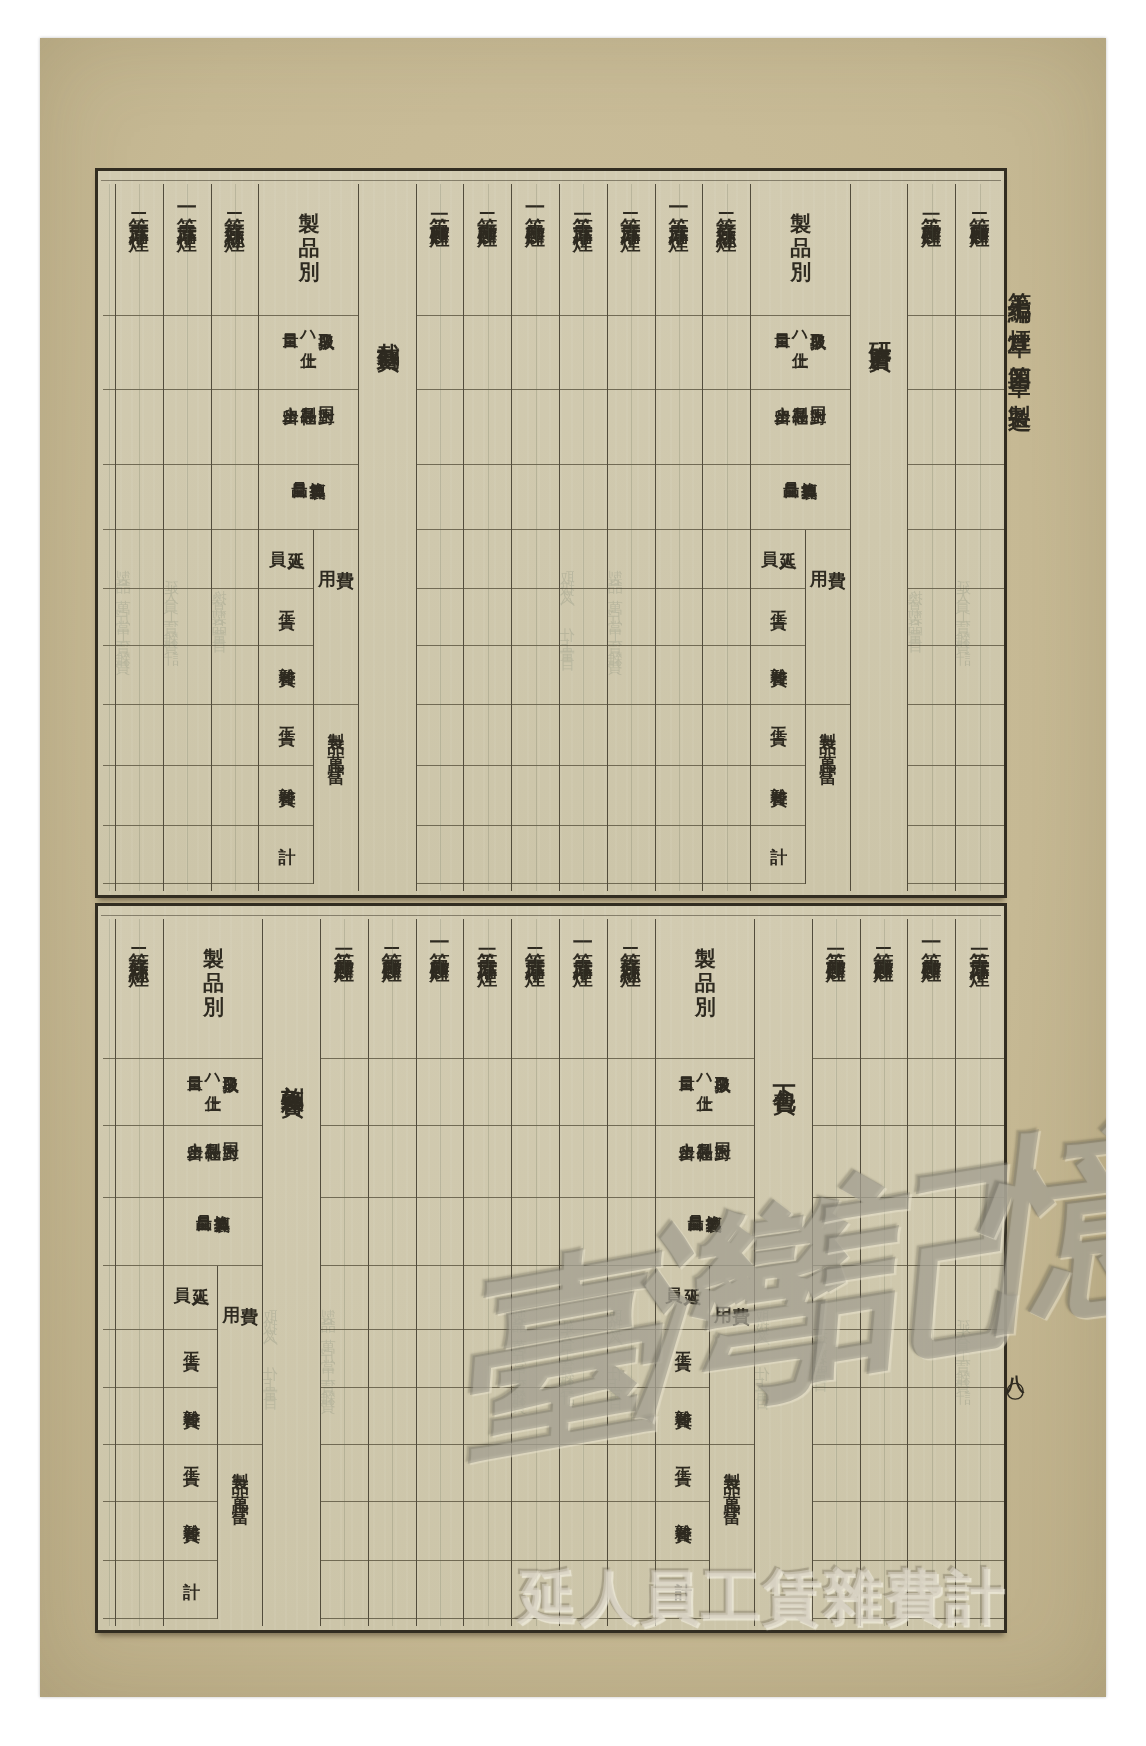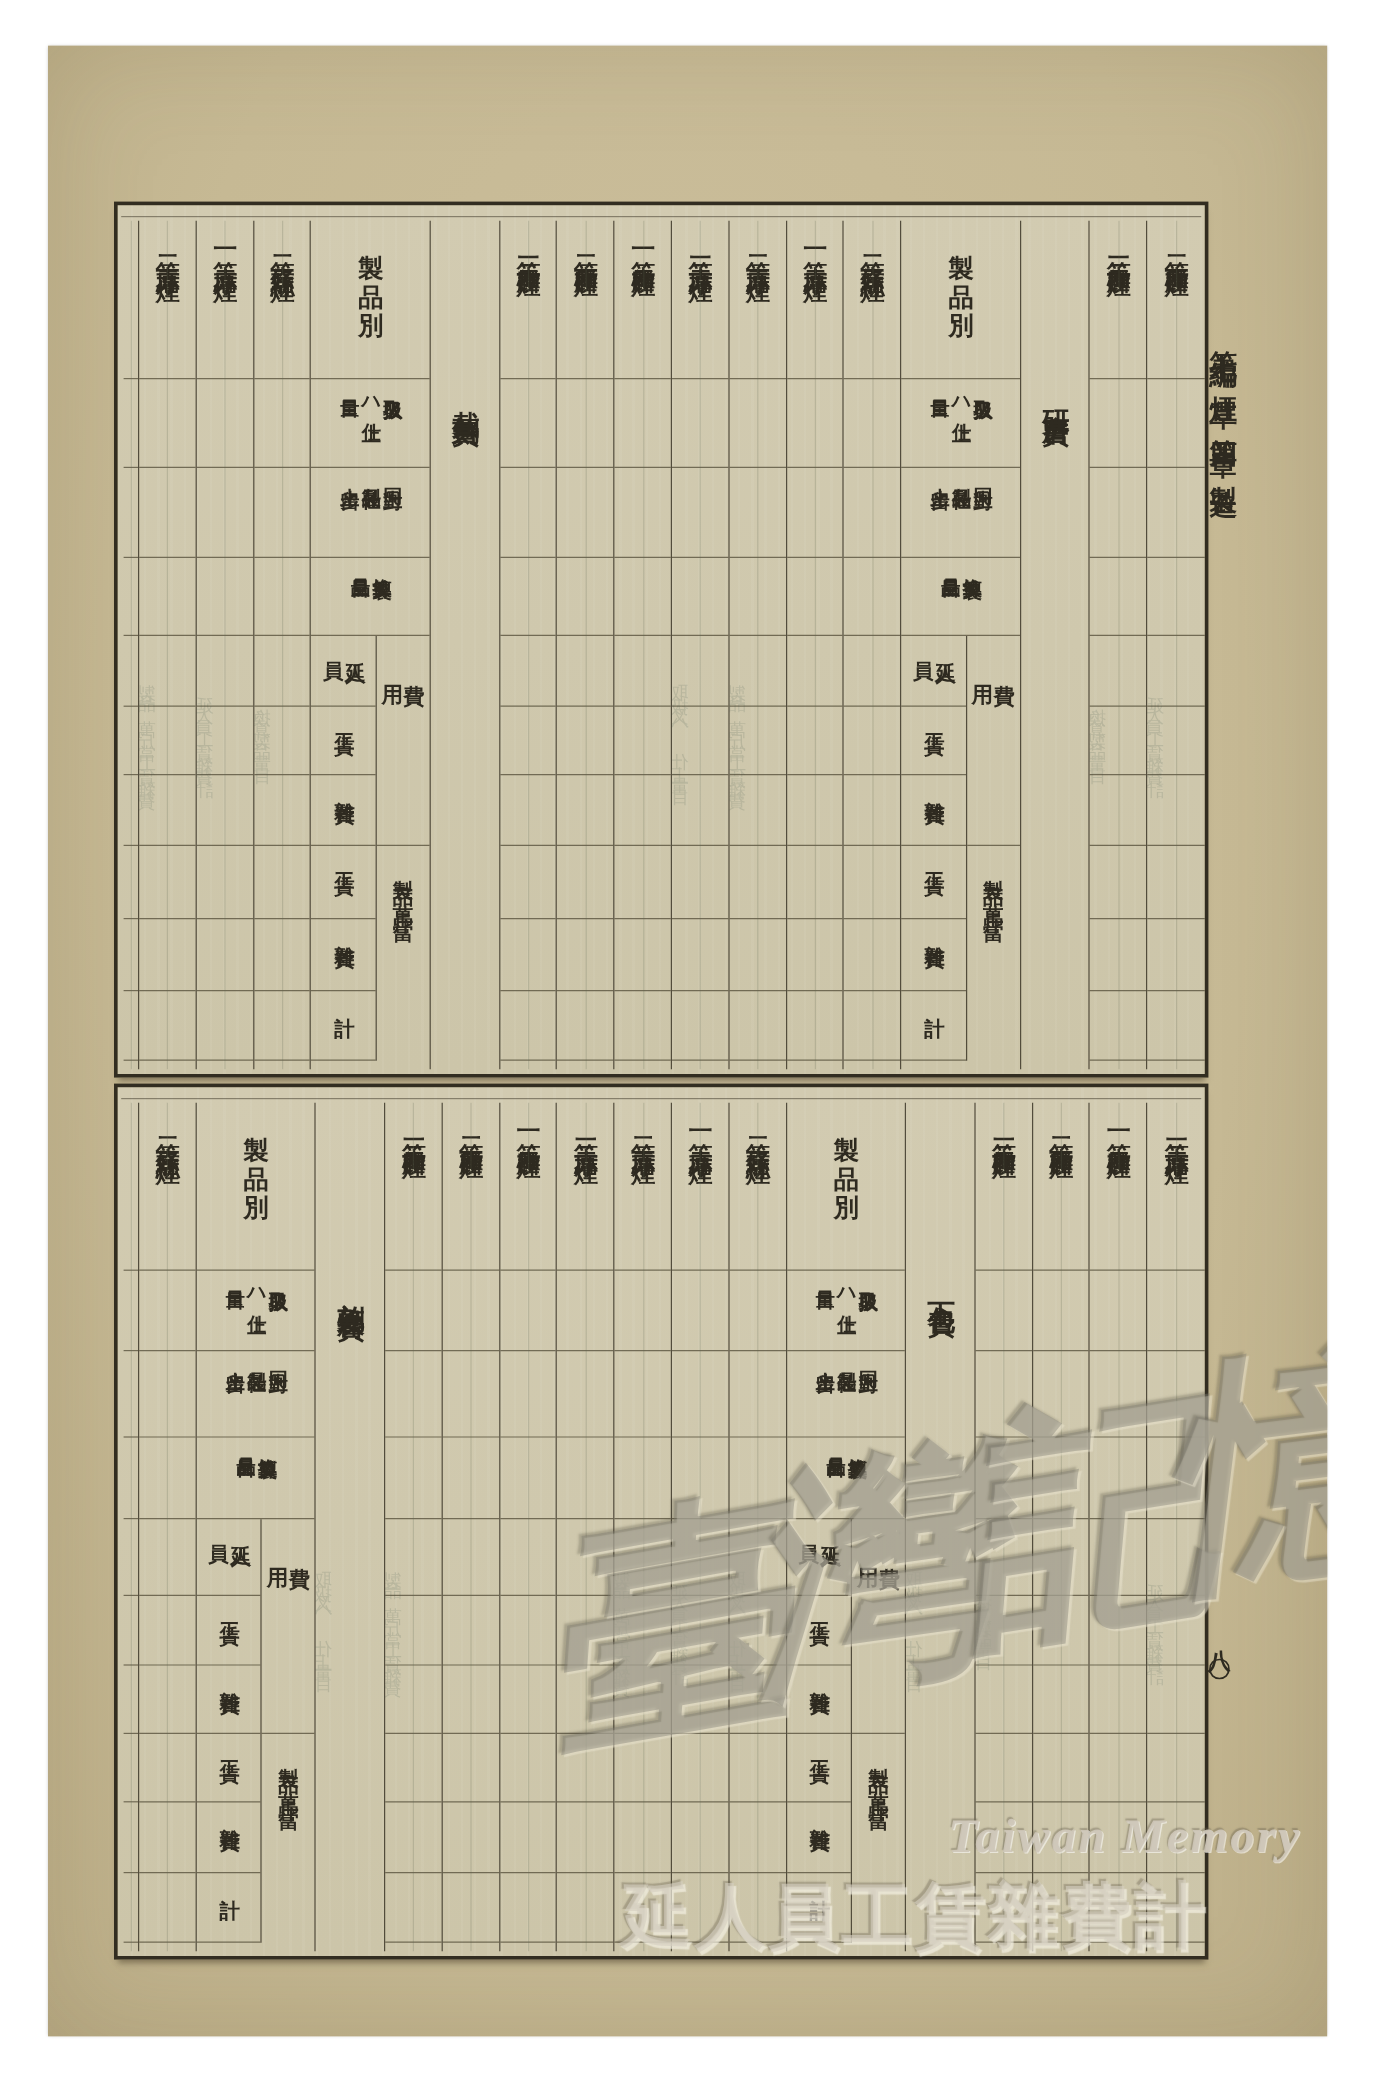--- a/index.html
+++ b/index.html
@@ -675,16 +675,15 @@
       </div>
 
     <div class="page-number vt">八〇</div>
 
     <div class="wm wm-script">
       <span class="c0">臺</span>
       <span class="c1">灣</span>
       <span class="c2">記</span>
       <span class="c3">憶</span>
     </div>
-    <div class="wm wm-latin">Taiwan Memory</div>
     <div class="wm wm-caption">延人員工賃雜費計</div>
   </div>
 </div>
 
 </body></html>

